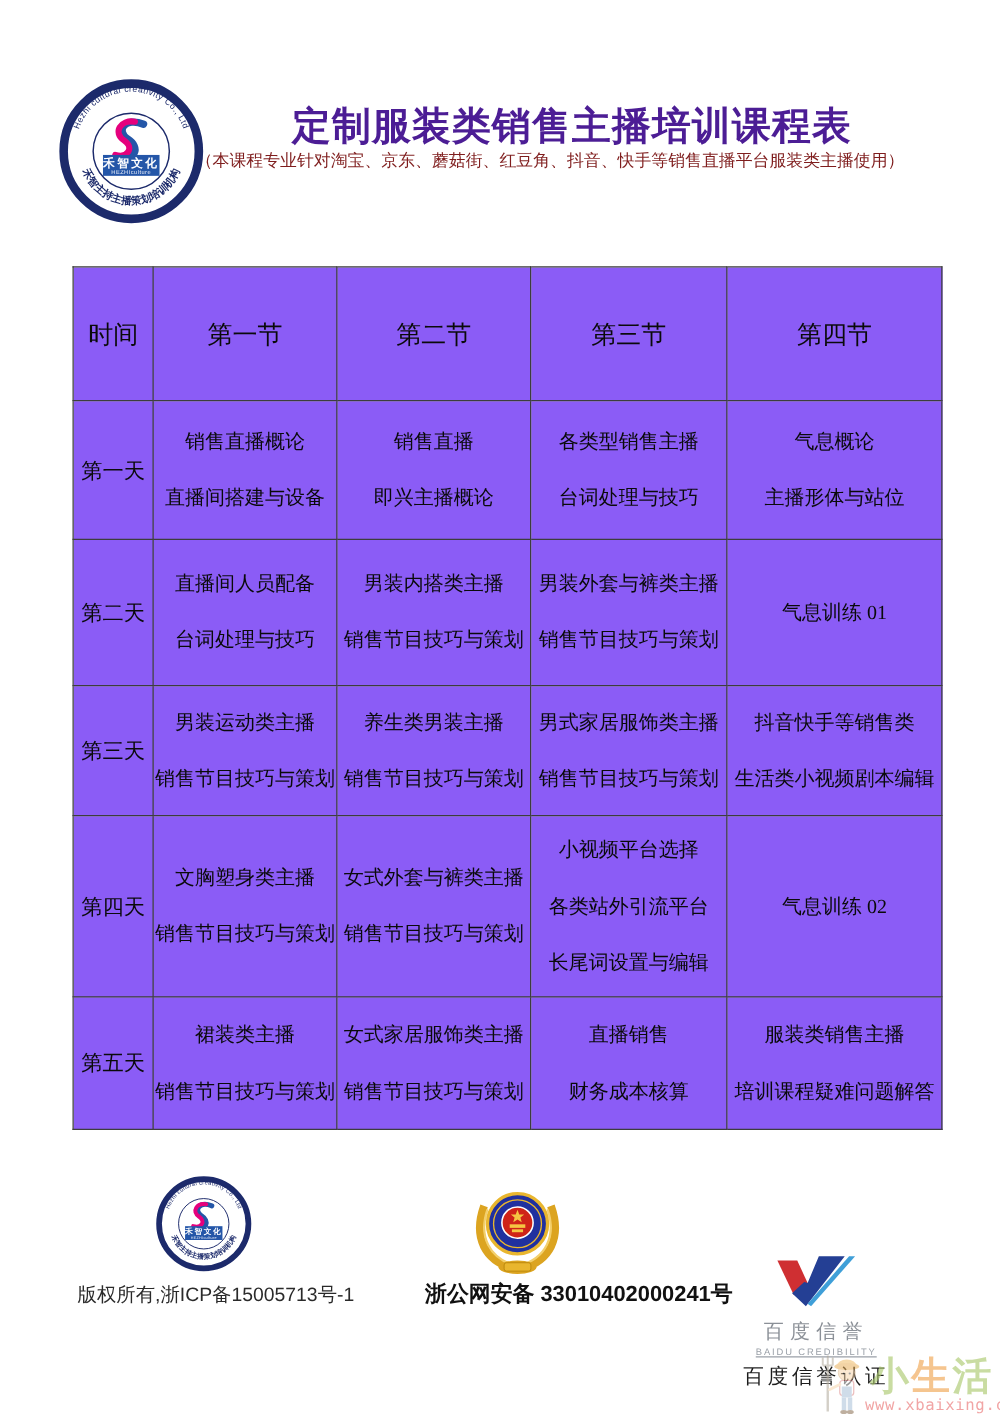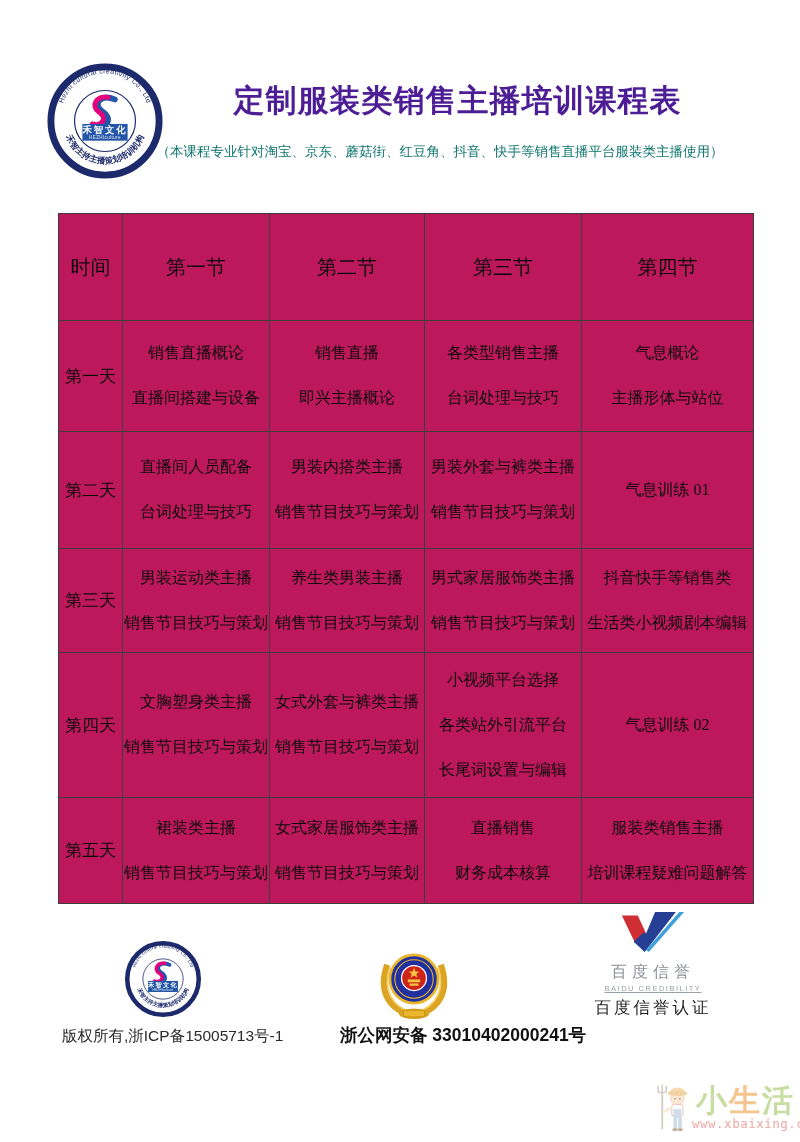--- a/index.html
+++ b/index.html
@@ -10,32 +10,32 @@
   }
 
   
   .brand-logo { position:absolute; left:46px; top:62px; width:118px; height:118px; }
   .brand-logo-small { position:absolute; left:124px; top:940px; width:78px; height:78px; }
   .doc-title {
     position:absolute; left:170px; top:80px; width:575px; text-align:center;
     font-size:31px; font-weight:700; letter-spacing:1px; color:#4c1d95;
   }
   .doc-subtitle {
-    position:absolute; left:120px; top:143px; width:640px; text-align:center;
-    font-size:13.5px; color:#0f766e;
+    position:absolute; left:120px; top:120px; width:640px; text-align:center;
+    font-size:13.5px; color:#7f1d1d;
   }
 
   
   table.schedule {
     position:absolute; left:58px; top:213px; width:695px;
     border-collapse:collapse; table-layout:fixed;
   }
   table.schedule th, table.schedule td {
     border:1.5px solid #3d3d3d; text-align:center; vertical-align:middle;
-    background:#be185d; padding:0;
+    background:#8b5cf6; padding:0;
   }
   table.schedule col.c0 { width:64px; }
   table.schedule col.c1 { width:147px; }
   table.schedule col.c2 { width:155px; }
   table.schedule col.c3 { width:157px; }
   table.schedule col.c4 { width:172px; }
   table.schedule thead tr { height:107px; }
   table.schedule tbody tr:nth-child(1) { height:111px; }
   table.schedule tbody tr:nth-child(2) { height:117px; }
   table.schedule tbody tr:nth-child(3) { height:104px; }
@@ -47,21 +47,21 @@
   .cell-line { height:45px; display:flex; align-items:center; justify-content:center; white-space:nowrap; }
 
   
   .footer-text {
     position:absolute; font-family:"Liberation Sans","DejaVu Sans",sans-serif;
     color:#2a2a2a; white-space:nowrap;
   }
   .copyright-text { left:62px; top:1026px; width:202px; text-align:center; font-size:15.5px; }
   .police-text { left:312px; top:1023px; width:200px; text-align:center; font-size:17.5px; font-weight:700; color:#111;margin-left:28px; }
   .police-badge { position:absolute; left:372px; top:938px; width:84px; height:82px; }
-  .baidu-block { position:absolute; left:573px; top:905px; width:160px; text-align:center;
+  .baidu-block { position:absolute; left:573px; top:998px; width:160px; text-align:center;
                  font-family:"Liberation Sans","DejaVu Sans",sans-serif; }
   .baidu-v { width:76px; height:54px; display:block; margin:0 auto; }
   .baidu-line1 { margin-top:3px; font-size:16px; letter-spacing:5px; color:#8b9097; }
   .baidu-line2 { font-size:7.5px; letter-spacing:1.5px; color:#9aa0a8; margin-top:1px;text-decoration:underline; }
   .baidu-line3 { font-size:16.5px; letter-spacing:3px; color:#1c1c1c; margin-top:4px; font-weight:500; }
 
   
   .watermark { position:absolute; left:652px; top:1074px; width:146px; height:62px; }
   .wm-mascot { position:absolute; left:2px; top:4px; width:42px; height:56px; opacity:.55; }
   .wm-text { position:absolute; left:44px; top:6px; font-size:31px; font-weight:700;

